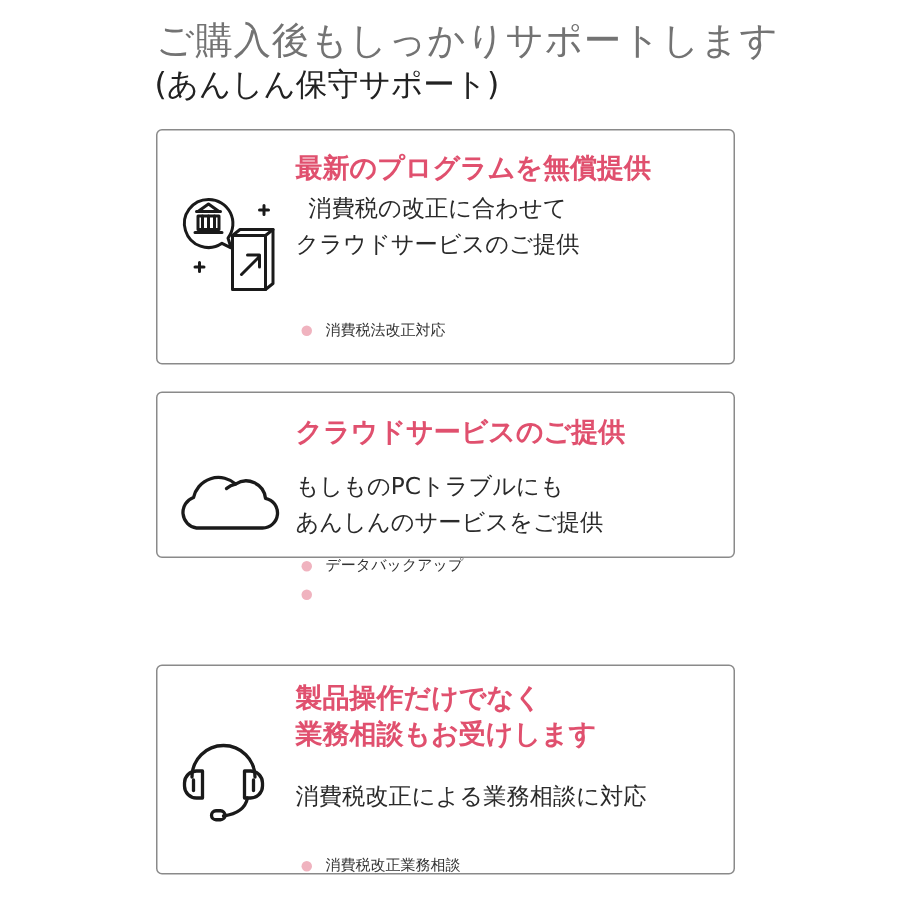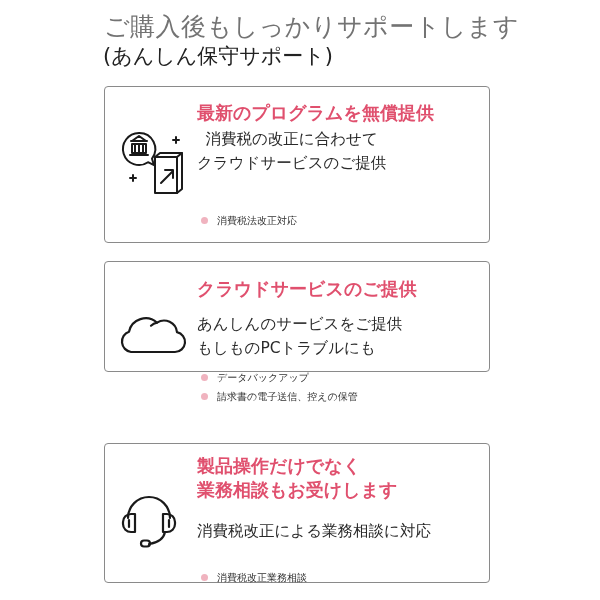--- a/index.html
+++ b/index.html
@@ -58,26 +58,26 @@
 
 <div class="card" style="top:261px;height:111px;">
   <div class="icon" style="top:42px;">
     <svg width="70" height="56" viewBox="0 0 70 56" fill="none" stroke="#1a1a1a" stroke-width="2.2" stroke-linejoin="round" stroke-linecap="round">
       <path d="M14 48 h44 a10 10 0 0 0 2 -19.8 a13 13 0 0 0 -20 -9.5 a17 17 0 0 0 -28 9 a10.5 10.5 0 0 0 2 20.3 z"></path>
       <path d="M40 18.7 a12 12 0 0 0 -6 3"></path>
     </svg>
   </div>
   <div class="card-heading" style="top:15px;">クラウドサービスのご提供</div>
   <div class="card-desc" style="top:50px;">
+    <div>もしものPCトラブルにも</div>
     <div>あんしんのサービスをご提供</div>
-    <div>もしものPCトラブルにも</div>
   </div>
   <ul class="bullets" style="top:106px;">
     <li><span class="dot"></span><span>データバックアップ</span></li>
-    <li><span class="dot"></span><span>請求書の電子送信、控えの保管</span></li>
+    <li><span class="dot"></span></li>
   </ul>
 </div>
 
 <div class="card" style="top:443px;height:140px;">
   <div class="icon" style="top:46px;">
     <svg width="64" height="64" viewBox="0 0 64 64" fill="none" stroke="#1a1a1a" stroke-width="2.2" stroke-linejoin="round" stroke-linecap="round">
       <path d="M11 28 a21 21 0 0 1 42 0"></path>
       <path d="M14 24 h4 v18 h-4 a8 8 0 0 1 -8 -8 v-2 a8 8 0 0 1 8 -8 z"></path>
       <path d="M12 30 v7"></path>
       <path d="M46 24 h4 a8 8 0 0 1 8 8 v2 a8 8 0 0 1 -8 8 h-4 z"></path>

